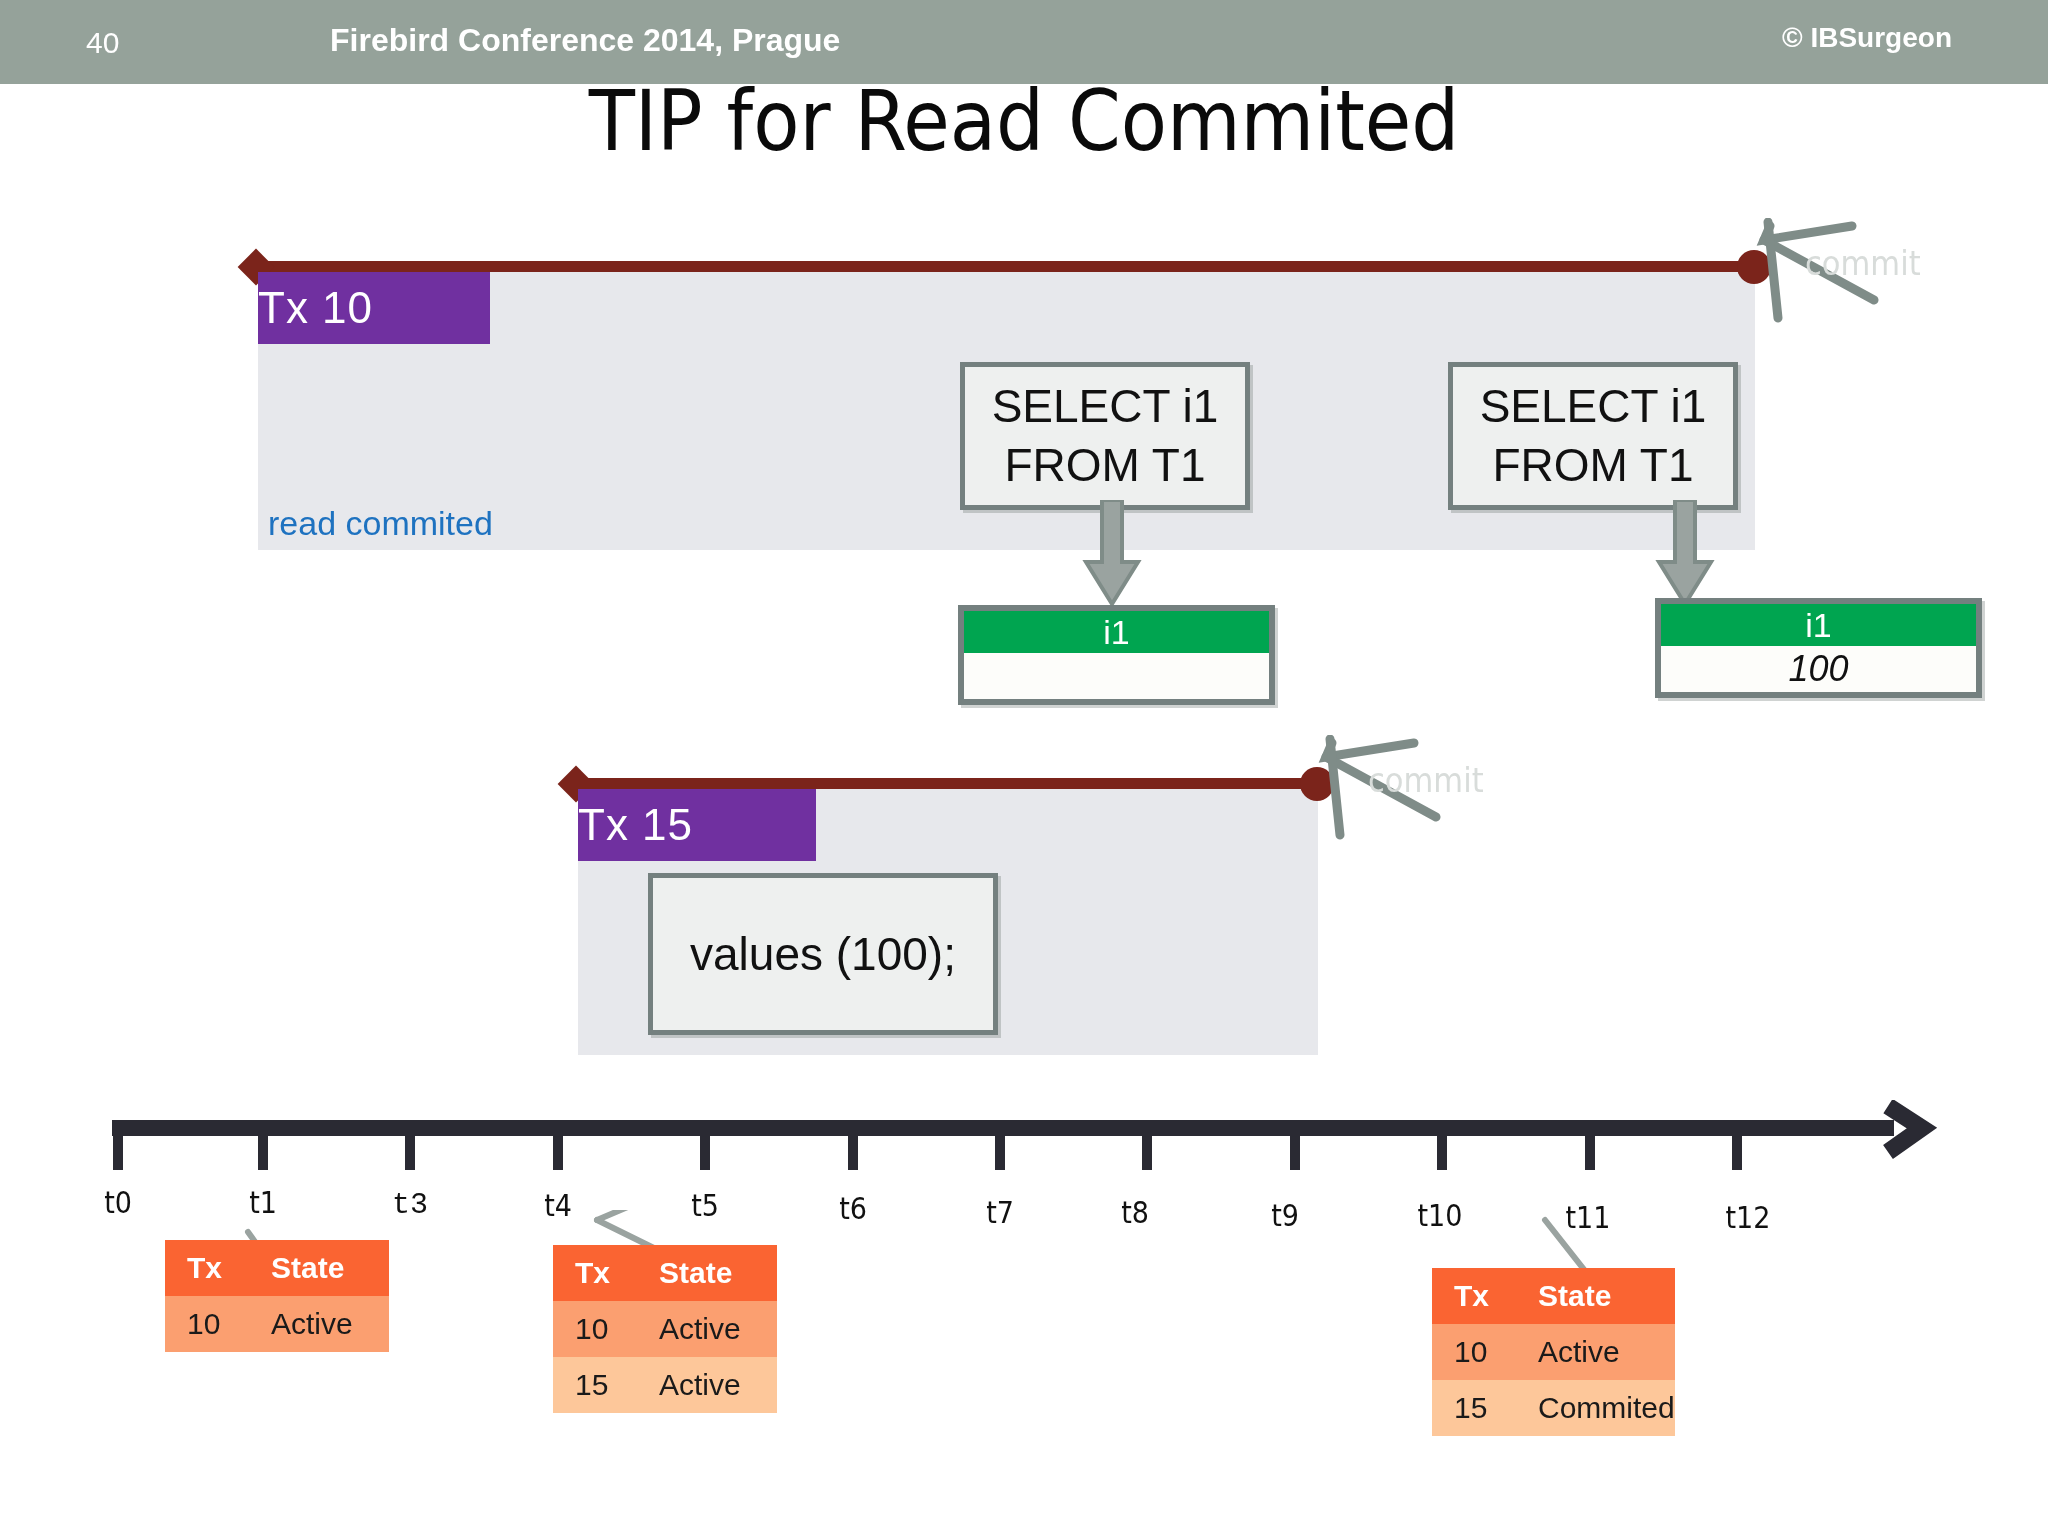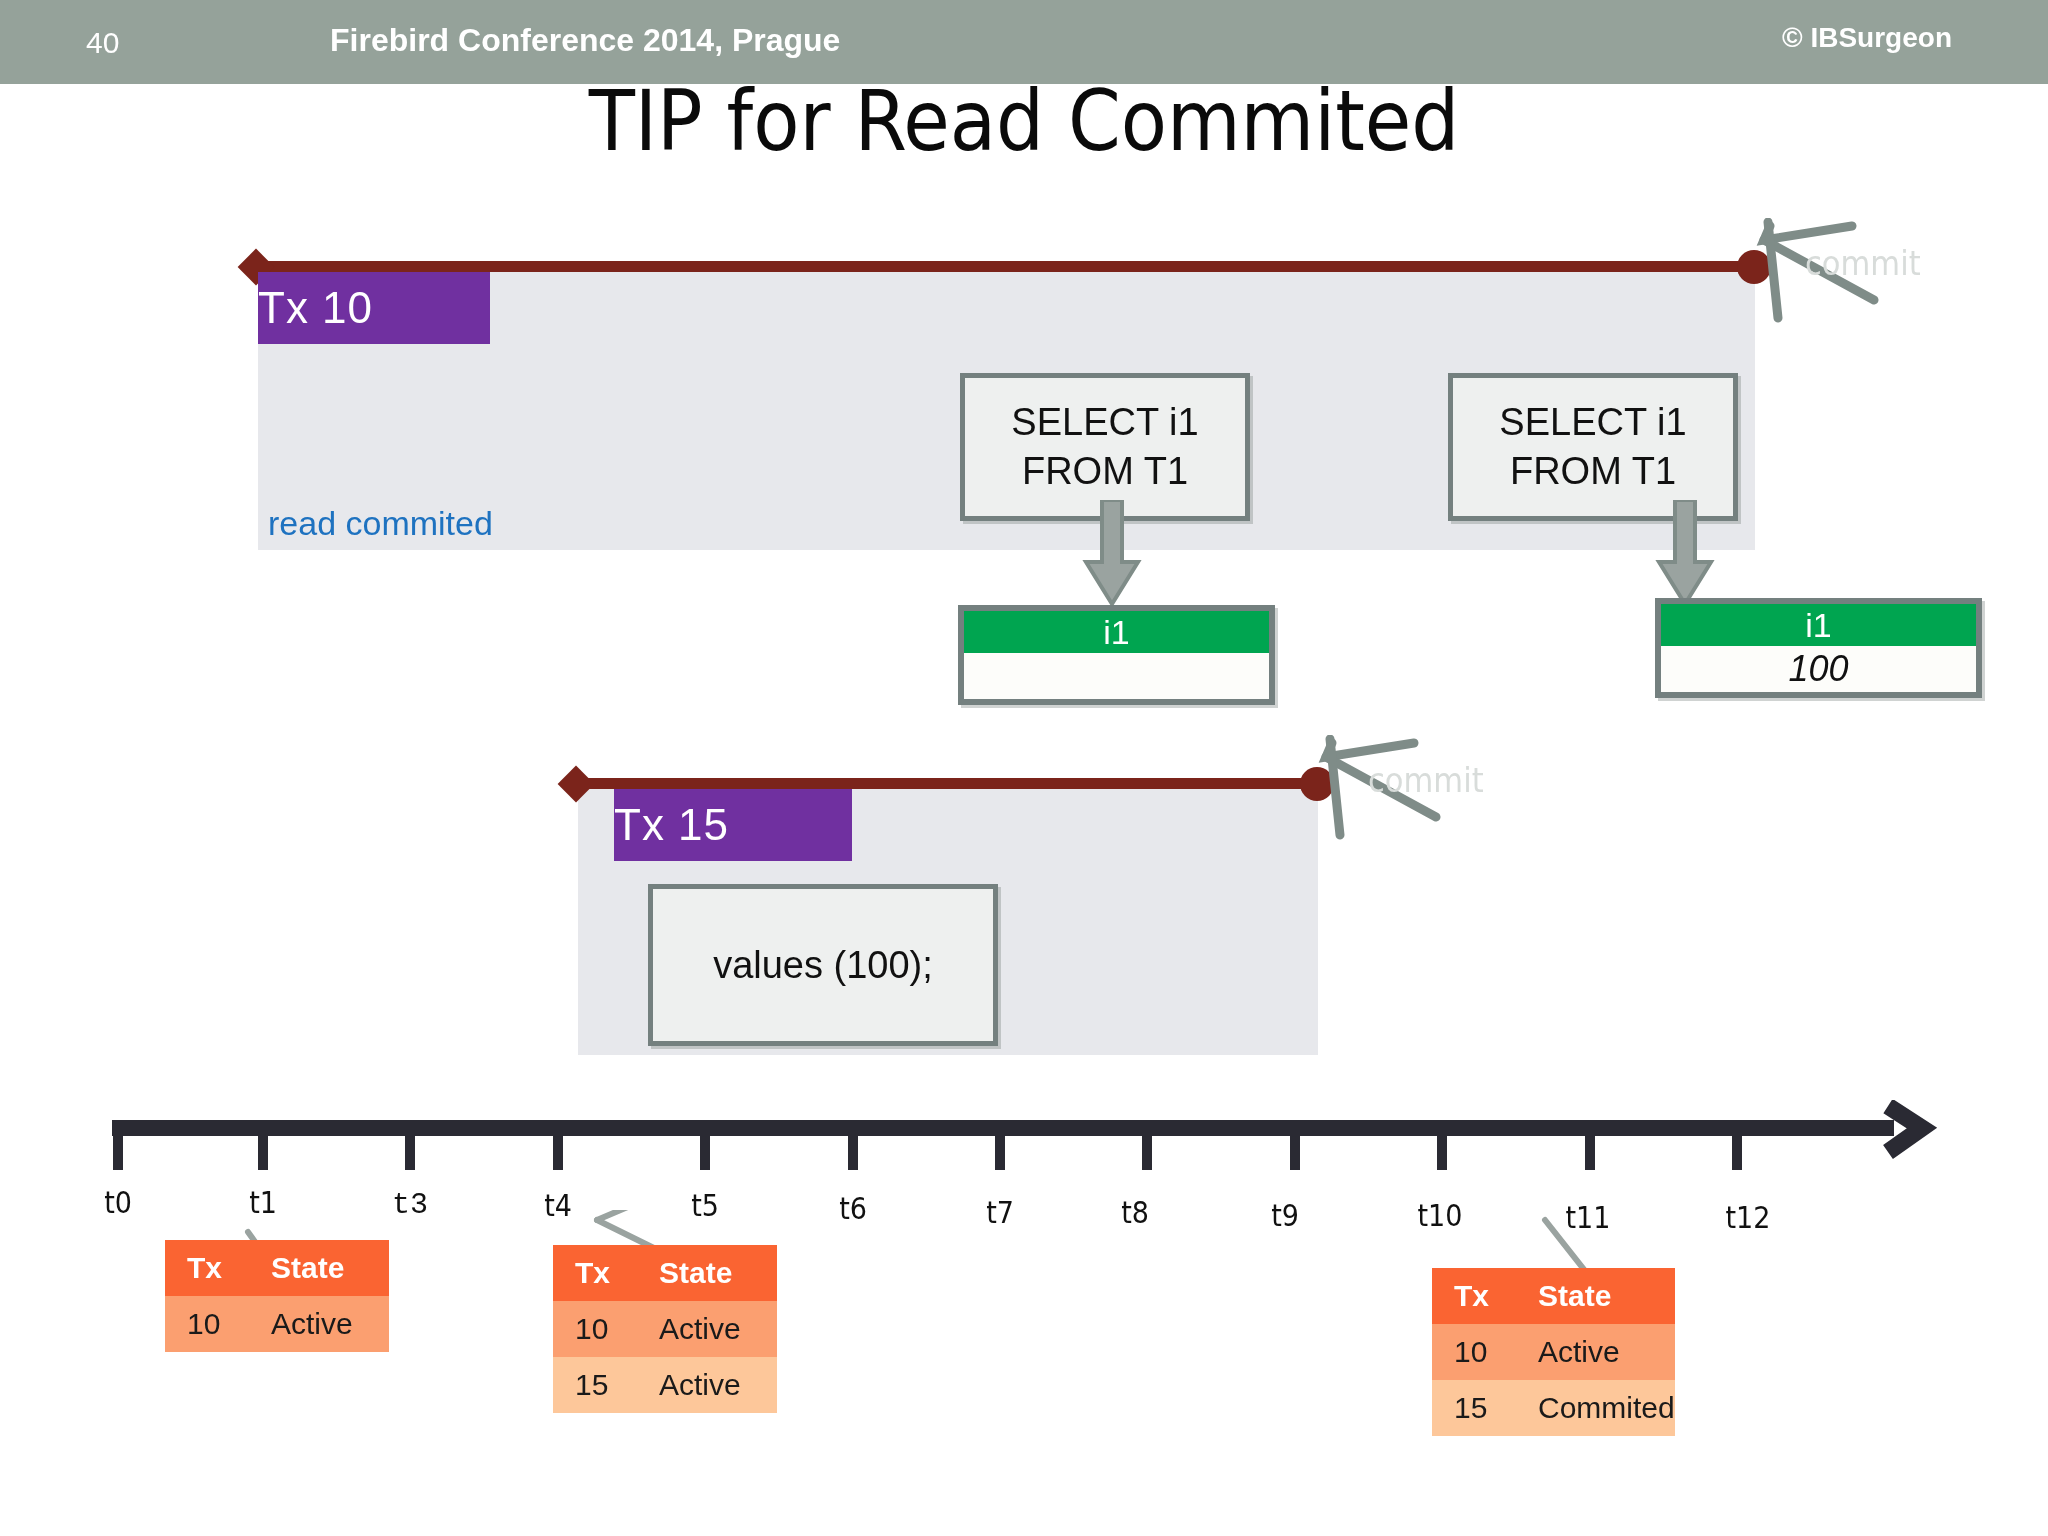--- a/index.html
+++ b/index.html
@@ -56,24 +56,23 @@
   }
   .iso-label{
     position:absolute;color:#1e72c0;font-size:34px;
   }
 
   
   .sql-box{
     position:absolute;background:#eef0ef;
     border:5px solid #74807f;
     display:flex;flex-direction:column;align-items:center;justify-content:center;
-    font-size:38px;color:#111111;line-height:1.28;
+    font-size:46px;color:#111111;line-height:1.28;
     text-align:center;
     box-shadow:3px 3px 0 rgba(120,128,127,.35);
-    margin-top:11px;
   }
 
   
   .result-grid{
     position:absolute;border:6px solid #74807f;background:#ffffff;
     box-shadow:3px 3px 0 rgba(120,128,127,.35);
   }
   .result-head{
     background:#00a550;color:#ffffff;
     height:42px;line-height:42px;text-align:center;
@@ -174,21 +173,21 @@
 </div>
 
 <div class="tx-band" style="left:578px;top:785px;width:740px;height:270px;"></div>
 
 <div class="tx-line" style="left:578px;top:778px;width:740px;"></div>
 
 <div class="tx-diamond" style="left:563px;top:771px;"></div>
 
 <div class="tx-dot" style="left:1300px;top:767px;"></div>
 
-<div class="tx-label" style="left:578px;top:789px;width:238px;height:72px;margin-left:36px;">
+<div class="tx-label" style="left:578px;top:789px;width:238px;height:72px;">
   <span>Tx 15</span>
 </div>
 
 <svg class="callout" style="left:1318px;top:735px;" width="200" height="110" viewBox="0 0 200 110">
   <polyline points="14,8 8,22 96,8" fill="none" stroke="#7f8c88" stroke-width="9" stroke-linecap="round"></polyline>
   <polyline points="8,22 118,82" fill="none" stroke="#7f8c88" stroke-width="9" stroke-linecap="round"></polyline>
   <line x1="12" y1="4" x2="22" y2="100" stroke="#7f8c88" stroke-width="9" stroke-linecap="round"></line>
 </svg>
 <div class="callout-text" style="left:1368px;top:760px;">commit</div>
 

